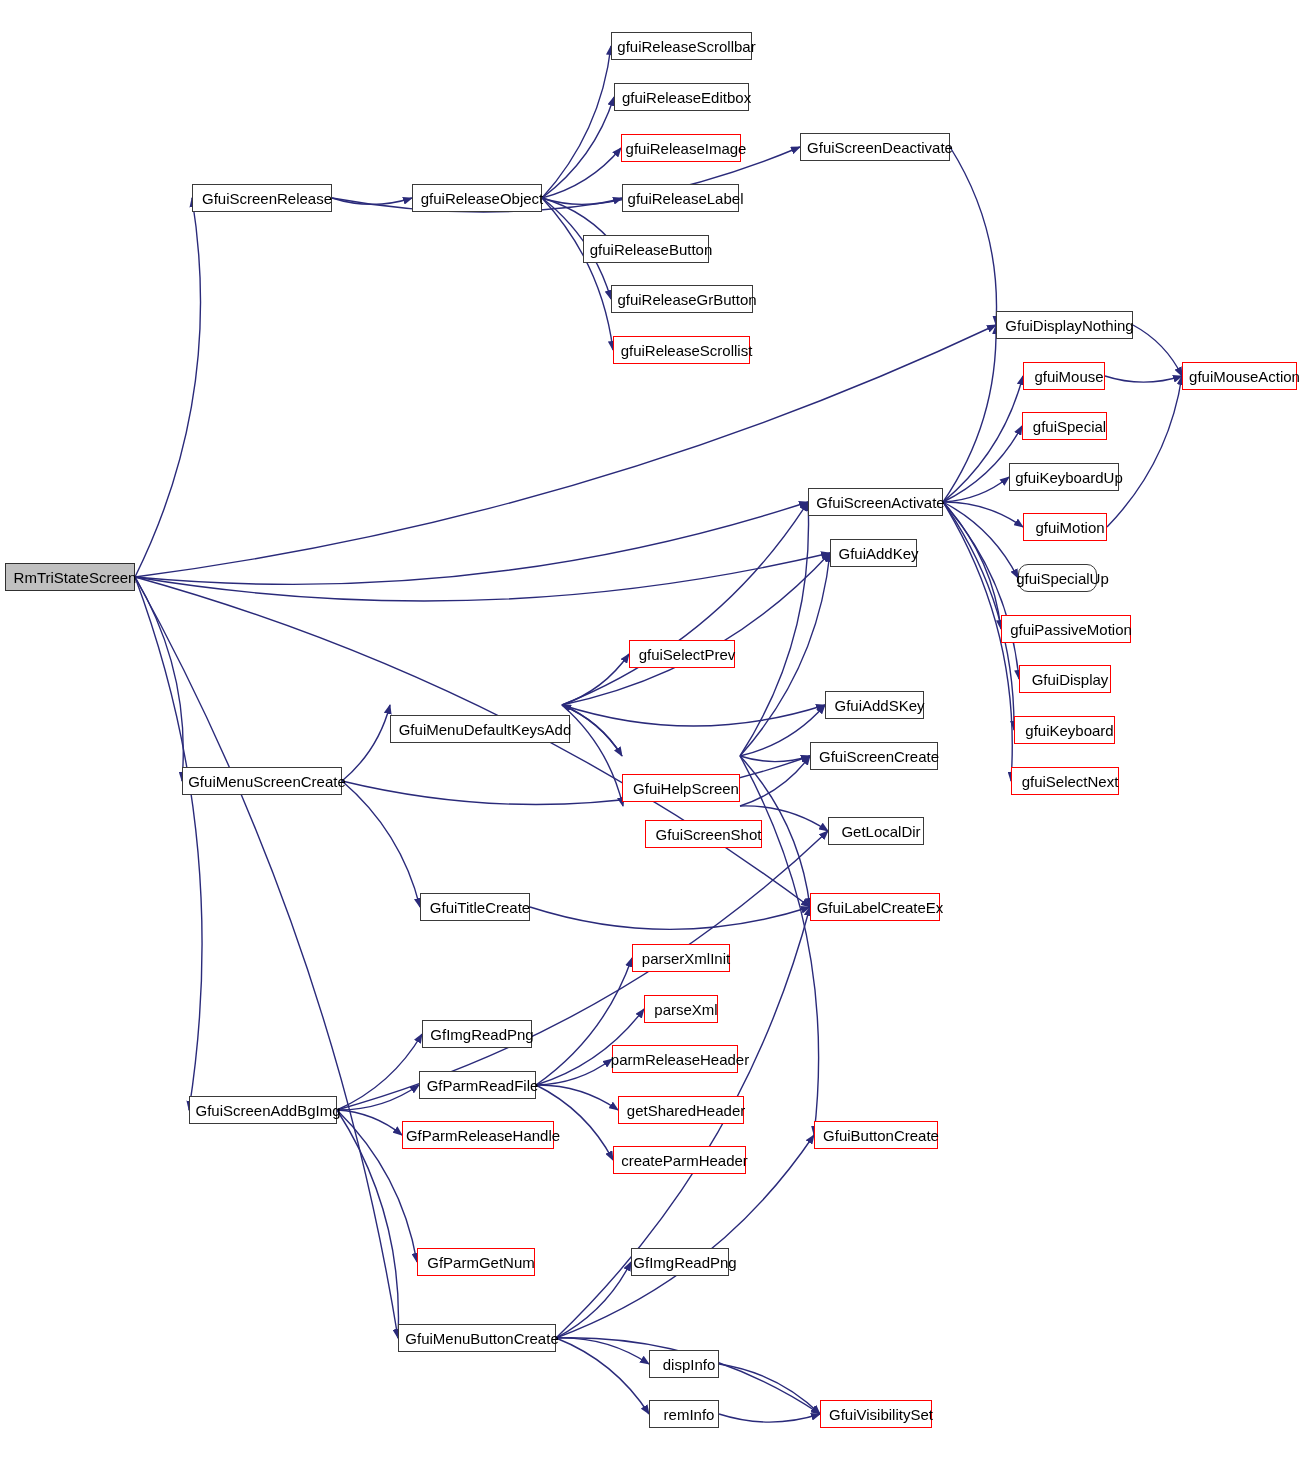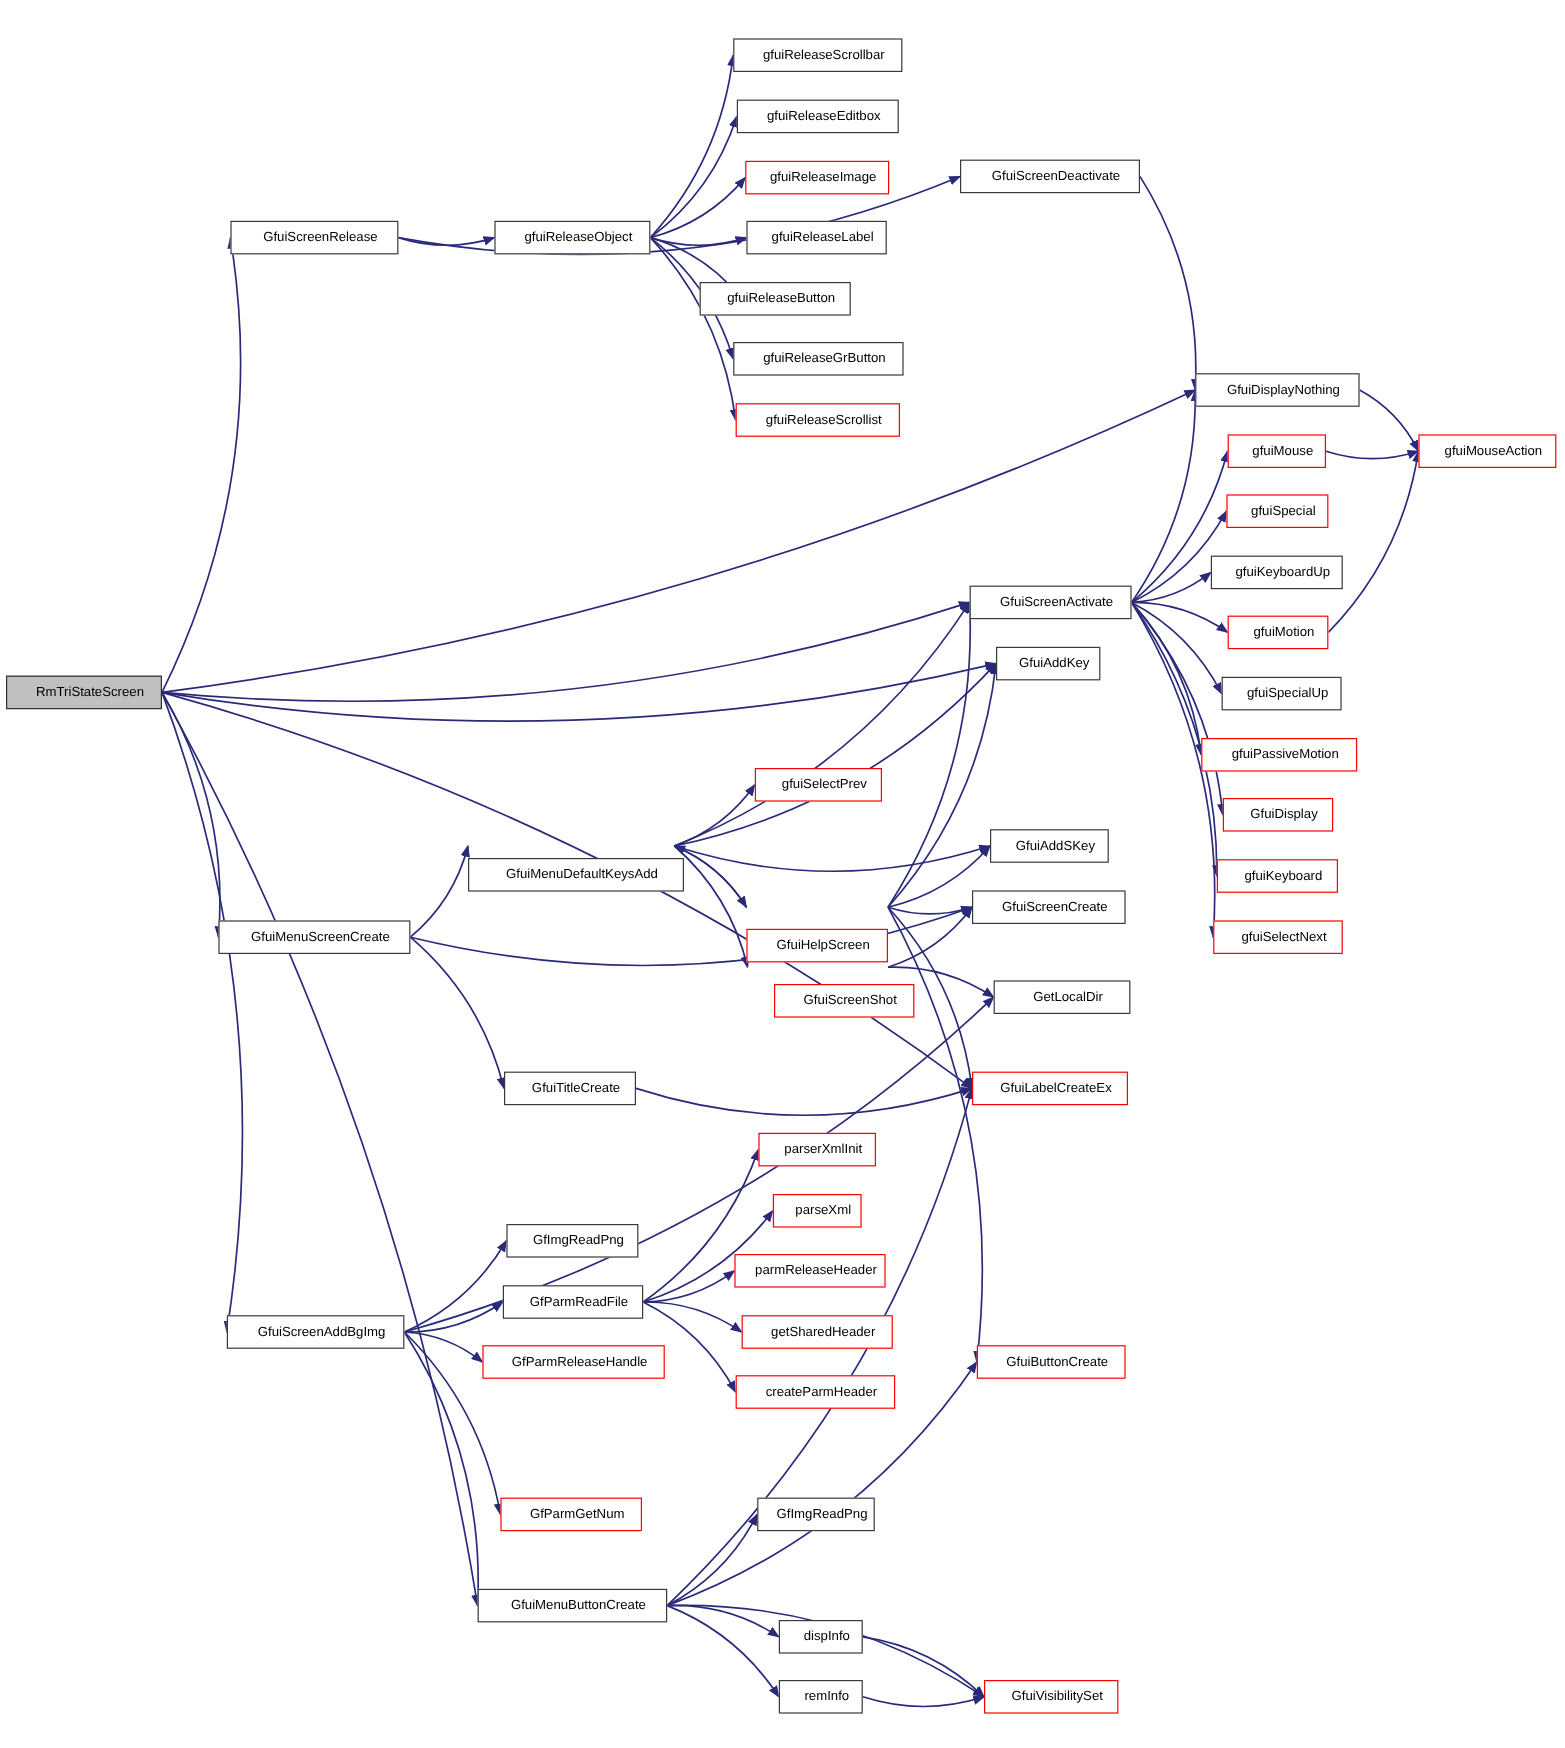--- a/index.html
+++ b/index.html
@@ -1,21 +1,21 @@
 <!DOCTYPE html>
 <html><head>
 <meta charset="utf-8">
 <style>
   html,body{margin:0;padding:0;background:#ffffff;}
   #canvas{position:relative;width:1304px;height:1457px;background:#ffffff;
           font-family:"Liberation Sans","DejaVu Sans",sans-serif;overflow:hidden;}
   svg#edges{position:absolute;left:0;top:0;width:1304px;height:1457px;}
   .node{position:absolute;box-sizing:border-box;display:flex;align-items:center;
         justify-content:center;height:28px;border:1px solid #3a3a3a;background:#ffffff;
-        font-size:11px;color:#000000;white-space:nowrap;letter-spacing:0px;padding-left:10px;}
+        font-size:15px;color:#000000;white-space:nowrap;letter-spacing:0px;padding-left:10px;}
   .node.red{border-color:#ff0000;}
   .node.root{background:#c0c0c0;border-color:#303030;}
 </style>
 </head>
 <body>
 
 <div id="canvas">
   <svg id="edges" xmlns="http://www.w3.org/2000/svg">
     <defs>
       <marker id="ah" markerWidth="10" markerHeight="8" refX="9" refY="4" orient="auto" markerUnits="userSpaceOnUse">
@@ -105,34 +105,34 @@
       <div class="node" style="left: 583px; top: 235px; width: 126px;">gfuiReleaseButton</div>
       <div class="node" style="left: 611px; top: 285px; width: 142px;">gfuiReleaseGrButton</div>
       <div class="node red" style="left: 613px; top: 336px; width: 137px;">gfuiReleaseScrollist</div>
       <div class="node" style="left: 800px; top: 133px; width: 150px;">GfuiScreenDeactivate</div>
       <div class="node" style="left: 996px; top: 311px; width: 137px;">GfuiDisplayNothing</div>
       <div class="node red" style="left: 1023px; top: 362px; width: 82px;">gfuiMouse</div>
       <div class="node red" style="left: 1182px; top: 362px; width: 115px;">gfuiMouseAction</div>
       <div class="node red" style="left: 1022px; top: 412px; width: 85px;">gfuiSpecial</div>
       <div class="node" style="left: 1009px; top: 463px; width: 110px;">gfuiKeyboardUp</div>
       <div class="node red" style="left: 1023px; top: 513px; width: 84px;">gfuiMotion</div>
-      <div class="node" style="left: 1018px; top: 564px; width: 100px;">gfuiSpecialUp</div>
+      <div class="node" style="left: 1018px; top: 564px; width: 79px; border-radius: 10px;">gfuiSpecialUp</div>
       <div class="node red" style="left: 1001px; top: 615px; width: 130px;">gfuiPassiveMotion</div>
       <div class="node red" style="left: 1019px; top: 665px; width: 92px;">GfuiDisplay</div>
       <div class="node red" style="left: 1014px; top: 716px; width: 101px;">gfuiKeyboard</div>
       <div class="node red" style="left: 1011px; top: 767px; width: 108px;">gfuiSelectNext</div>
       <div class="node" style="left: 808px; top: 488px; width: 135px; text-align: center;">GfuiScreenActivate</div>
       <div class="node" style="left: 830px; top: 539px; width: 87px;">GfuiAddKey</div>
       <div class="node" style="left: 390px; top: 715px; width: 180px;">GfuiMenuDefaultKeysAdd</div>
       <div class="node red" style="left: 629px; top: 640px; width: 106px;">gfuiSelectPrev</div>
       <div class="node" style="left: 825px; top: 691px; width: 99px;">GfuiAddSKey</div>
       <div class="node red" style="left: 622px; top: 742px; width: 118px; margin-top: 32px;">GfuiHelpScreen</div>
       <div class="node" style="left: 810px; top: 742px; width: 128px;">GfuiScreenCreate</div>
       <div class="node red" style="left: 623px; top: 820px; width: 117px; margin-left: 22px;">GfuiScreenShot</div>
-      <div class="node" style="left: 828px; top: 817px; width: 114px;">GetLocalDir</div>
+      <div class="node" style="left: 828px; top: 817px; width: 96px;">GetLocalDir</div>
       <div class="node" style="left: 182px; top: 767px; width: 160px;">GfuiMenuScreenCreate</div>
       <div class="node" style="left: 420px; top: 893px; width: 110px;">GfuiTitleCreate</div>
       <div class="node red" style="left: 810px; top: 893px; width: 130px;">GfuiLabelCreateEx</div>
       <div class="node red" style="left: 632px; top: 944px; width: 98px;">parserXmlInit</div>
       <div class="node red" style="left: 644px; top: 995px; width: 74px;">parseXml</div>
       <div class="node" style="left: 422px; top: 1020px; width: 110px;">GfImgReadPng</div>
       <div class="node red" style="left: 612px; top: 1045px; width: 126px;">parmReleaseHeader</div>
       <div class="node" style="left: 419px; top: 1071px; width: 117px;">GfParmReadFile</div>
       <div class="node red" style="left: 618px; top: 1096px; width: 126px;">getSharedHeader</div>
       <div class="node red" style="left: 402px; top: 1121px; width: 152px;">GfParmReleaseHandle</div>

